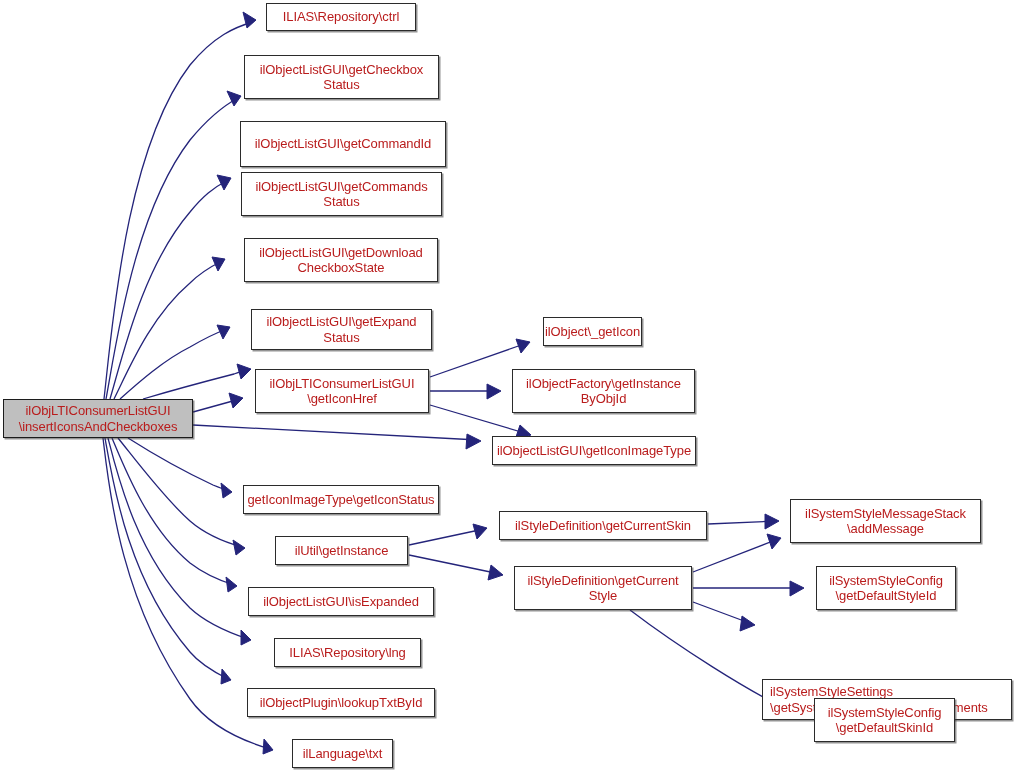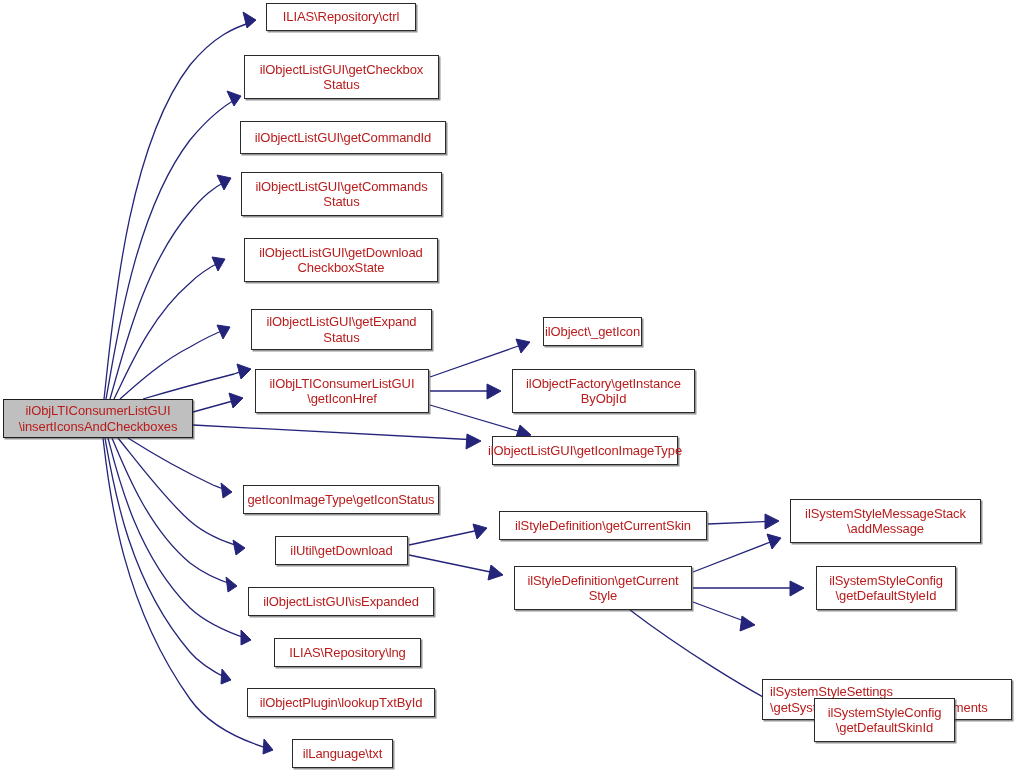--- a/index.html
+++ b/index.html
@@ -164,39 +164,39 @@
         <path d="M630,610 C676,645 750,693 795,713" fill="none" stroke="#24247a" stroke-width="1.3"></path>
         <polygon points="798,714 787,704 788,719" fill="#24247a" stroke="#24247a" stroke-width="1"></polygon>
       </g>
     </svg>
   <div id="node-layer">
       <div class="node current" style="left: 3px; top: 399px; width: 190px; height: 39px;"><span class="node-label">ilObjLTIConsumerListGUI
 \insertIconsAndCheckboxes</span></div>
       <div class="node" style="left: 266px; top: 3px; width: 150px; height: 28px;"><span class="node-label">ILIAS\Repository\ctrl</span></div>
       <div class="node" style="left: 244px; top: 55px; width: 195px; height: 44px;"><span class="node-label">ilObjectListGUI\getCheckbox
 Status</span></div>
-      <div class="node" style="left: 240px; top: 121px; width: 206px; height: 33px;"><span class="node-label">ilObjectListGUI\getCommandId</span></div>
+      <div class="node" style="left: 240px; top: 121px; width: 206px; height: 46px;"><span class="node-label">ilObjectListGUI\getCommandId</span></div>
       <div class="node" style="left: 241px; top: 172px; width: 201px; height: 44px;"><span class="node-label">ilObjectListGUI\getCommands
 Status</span></div>
       <div class="node" style="left: 244px; top: 238px; width: 194px; height: 44px;"><span class="node-label">ilObjectListGUI\getDownload
 CheckboxState</span></div>
       <div class="node" style="left: 251px; top: 309px; width: 181px; height: 41px;"><span class="node-label">ilObjectListGUI\getExpand
 Status</span></div>
       <div class="node" style="left: 255px; top: 369px; width: 174px; height: 44px;"><span class="node-label">ilObjLTIConsumerListGUI
 \getIconHref</span></div>
       <div class="node" style="left: 243px; top: 485px; width: 196px; height: 29px;"><span class="node-label">getIconImageType\getIconStatus</span></div>
-      <div class="node" style="left: 275px; top: 536px; width: 133px; height: 29px;"><span class="node-label">ilUtil\getDownload</span></div>
+      <div class="node" style="left: 275px; top: 536px; width: 133px; height: 29px;"><span class="node-label">ilUtil\getInstance</span></div>
       <div class="node" style="left: 248px; top: 587px; width: 186px; height: 29px;"><span class="node-label">ilObjectListGUI\isExpanded</span></div>
       <div class="node" style="left: 274px; top: 638px; width: 147px; height: 29px; justify-content: center;"><span class="node-label">ILIAS\Repository\lng</span></div>
       <div class="node" style="left: 247px; top: 688px; width: 188px; height: 29px;"><span class="node-label">ilObjectPlugin\lookupTxtById</span></div>
       <div class="node" style="left: 292px; top: 739px; width: 101px; height: 29px; justify-content: center;"><span class="node-label">ilLanguage\txt</span></div>
       <div class="node" style="left: 543px; top: 317px; width: 99px; height: 29px;"><span class="node-label">ilObject\_getIcon</span></div>
       <div class="node" style="left: 512px; top: 369px; width: 183px; height: 44px;"><span class="node-label">ilObjectFactory\getInstance
 ByObjId</span></div>
-      <div class="node" style="left: 492px; top: 436px; width: 186px; height: 29px;"><span class="node-label">ilObjectListGUI\getIconImageType</span></div>
+      <div class="node" style="left: 492px; top: 436px; width: 204px; height: 29px;"><span class="node-label">ilObjectListGUI\getIconImageType</span></div>
       <div class="node" style="left: 499px; top: 511px; width: 208px; height: 29px;"><span class="node-label">ilStyleDefinition\getCurrentSkin</span></div>
       <div class="node" style="left: 514px; top: 566px; width: 178px; height: 44px;"><span class="node-label">ilStyleDefinition\getCurrent
 Style</span></div>
       <div class="node" style="left: 790px; top: 499px; width: 191px; height: 44px;"><span class="node-label">ilSystemStyleMessageStack
 \addMessage</span></div>
       <div class="node" style="left: 816px; top: 566px; width: 140px; height: 44px;"><span class="node-label">ilSystemStyleConfig
 \getDefaultStyleId</span></div>
       <div class="node left-text" style="left: 762px; top: 631px; width: 250px; height: 41px; margin-top: 48px;"><span class="node-label">ilSystemStyleSettings
 \getSystemStyleCategoryAssignments</span></div>
       <div class="node" style="left: 814px; top: 698px; width: 141px; height: 44px;"><span class="node-label">ilSystemStyleConfig

